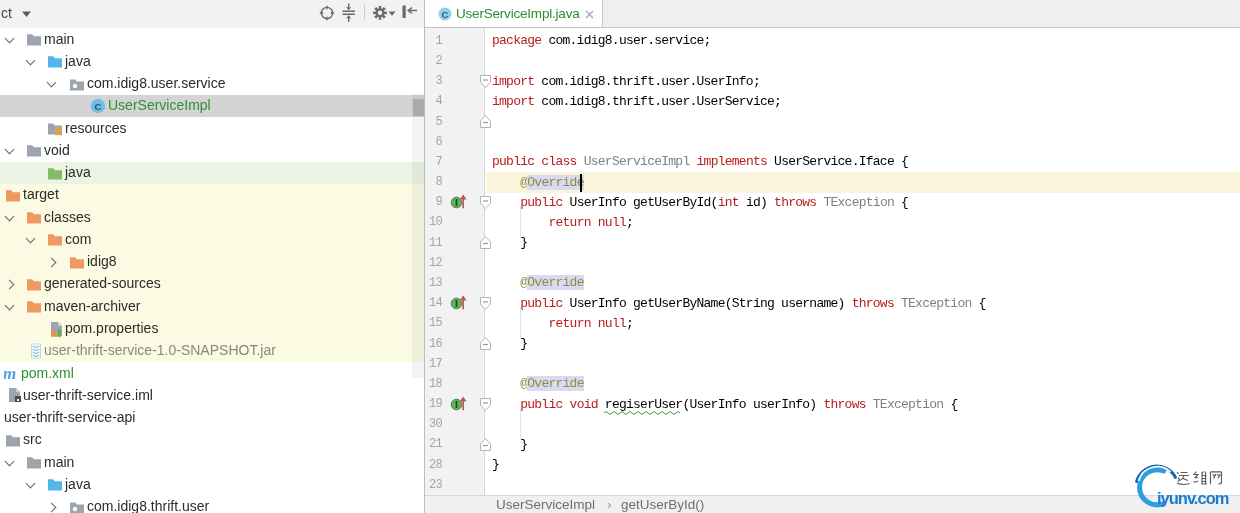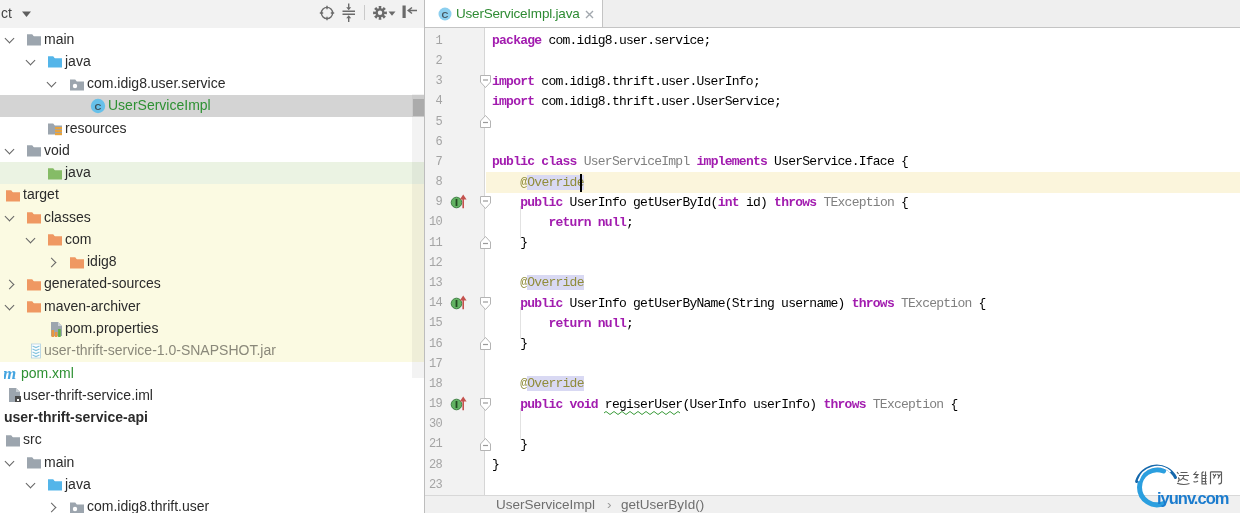--- a/index.html
+++ b/index.html
@@ -16,28 +16,28 @@
 .row .cap{position:absolute;top:2.5px;font-size:14px;color:#2B2B2B;white-space:nowrap}
 .chev{position:absolute;top:8px;width:7px;height:7px;border-right:1.6px solid #646464;border-bottom:1.6px solid #646464}
 .chev.d{transform:rotate(45deg);top:6.5px}
 .chev.r{transform:rotate(-45deg)}
 .ic{position:absolute;top:3px;width:16px;height:16px}
 .ysel{background:#D4D4D4}
 .ygrn{background:#EBF3E3}
 .yyel{background:#FBFAE2}
 .grnt{color:#2E9133!important}
 .gryt{color:#8A887A!important}
-.boldt{font-weight:bold}
+.boldt{font-weight:normal}
 
 #ed{position:absolute;left:425px;top:28px;width:815px;height:467px;background:#fff}
 #gutbg{position:absolute;left:0;top:0;width:60px;height:467px;background:#F2F2F2;border-right:1px solid #D6D6D6}
 .cl{position:absolute;left:0;width:815px;height:20.18px;font-family:"Liberation Mono",monospace;font-size:13px;letter-spacing:-0.75px;white-space:pre}
 .num{position:absolute;left:0;top:3px;width:17px;text-align:right;color:#A4A4A4;font-family:"Liberation Mono",monospace;font-size:12px;letter-spacing:-0.7px}
 .ct{position:absolute;left:67px;top:2.5px;color:#000}
-.k{color:#a21caf;font-weight:bold}
+.k{color:#b91c1c;font-weight:normal}
 .gy{color:#808080}
 .ov{color:#908C3A;background:#D9D9F3}
 .oa{color:#908C3A}
 #caretline{position:absolute;left:61px;top:144.4px;width:754px;height:20.2px;background:#FBF5DC}
 .fold{position:absolute;left:55px;width:11px;height:13px}
 .ovr{position:absolute;left:25px;width:22px;height:17px}
 #crumbs{position:absolute;left:425px;top:495px;width:815px;height:18px;background:#F0F0F0;border-top:1px solid #D8D8D8;font-size:13.5px;color:#6E6E6E}
 #crumbs span{position:absolute;top:1px}
 
 #sbtrack{position:absolute;left:412px;top:94px;width:12px;height:284px;background:rgba(100,100,100,0.08);z-index:30}

